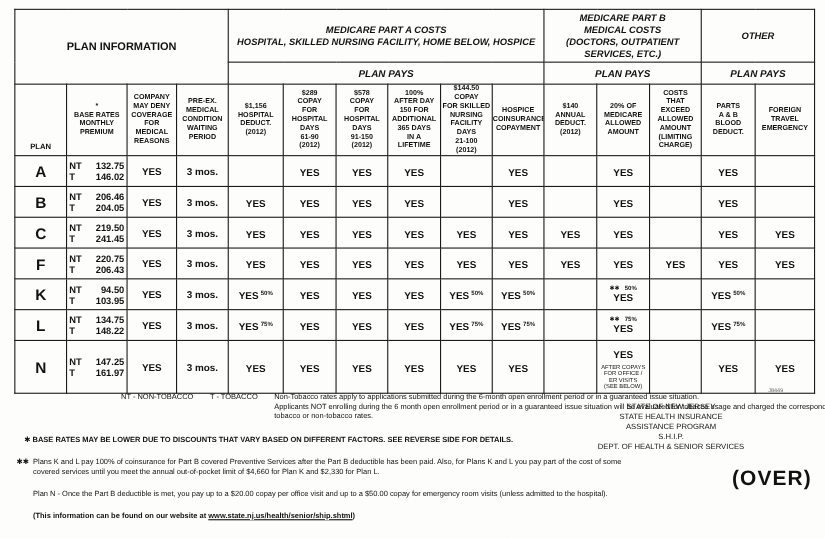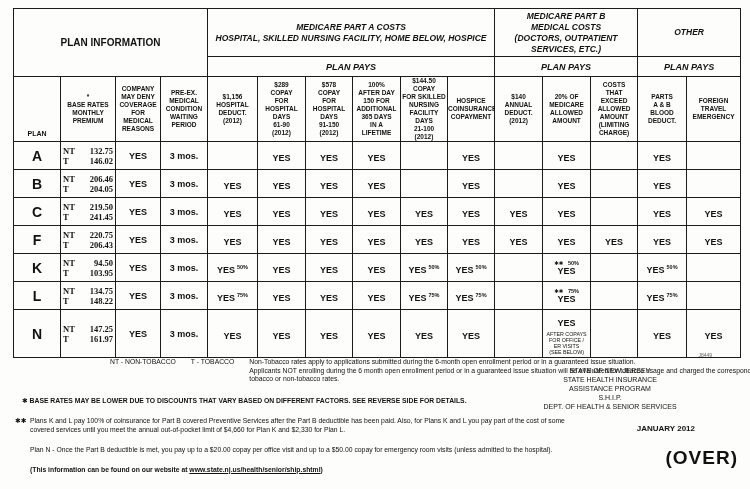--- a/index.html
+++ b/index.html
@@ -33,21 +33,21 @@
   .sec-title{font-size:8.5px;font-weight:bold;line-height:11px;font-style:italic;}
   .plan-info-cell{font-size:10px;font-weight:bold;}
   .pays{font-size:9px;font-weight:bold;font-style:italic;}
   .colhead{
     font-size:6.5px;font-weight:bold;line-height:8px;
     white-space:pre-line;vertical-align:middle;
   }
   .colhead.plan-col{vertical-align:bottom;padding-bottom:3px;font-size:7px;}
   td.plan-letter{font-size:14px;font-weight:bold;}
   td.premium-cell{padding:0 4px;}
-  .prem{display:flex;justify-content:space-between;font-size:8.5px;font-weight:bold;line-height:10px;padding:0 2px;font-family:Liberation Serif, serif;}
+  .prem{display:flex;justify-content:space-between;font-size:8.5px;font-weight:bold;line-height:10px;padding:0 2px;}
   .v{font-size:9px;font-weight:bold;}
   .supr{font-size:5.5px;font-weight:bold;position:relative;top:-4px;margin-left:2px;}
   .cell-top{font-size:5.5px;font-weight:bold;line-height:6px;white-space:pre;}
   .cell-main{font-size:9px;font-weight:bold;line-height:10px;}
   .cell-note{font-size:5.3px;line-height:6px;margin-top:1px;font-weight:normal;}
   
   .footer-left{
     position:absolute;left:13px;top:358px;width:552px;
     font-size:6.8px;line-height:8.5px;
   }
@@ -407,17 +407,16 @@
 
   <div class="footer-right">
     <div class="form-code">J8449</div>
     <div class="org-block">
       <div>STATE OF NEW JERSEY</div>
       <div>STATE HEALTH INSURANCE</div>
       <div>ASSISTANCE PROGRAM</div>
       <div>S.H.I.P.</div>
       <div>DEPT. OF HEALTH &amp; SENIOR SERVICES</div>
     </div>
-    <div class="date-line">JANUARY 2012</div>
     <div class="over-line">(OVER)</div>
   </div>
 
 </div>
 
 </body></html>

